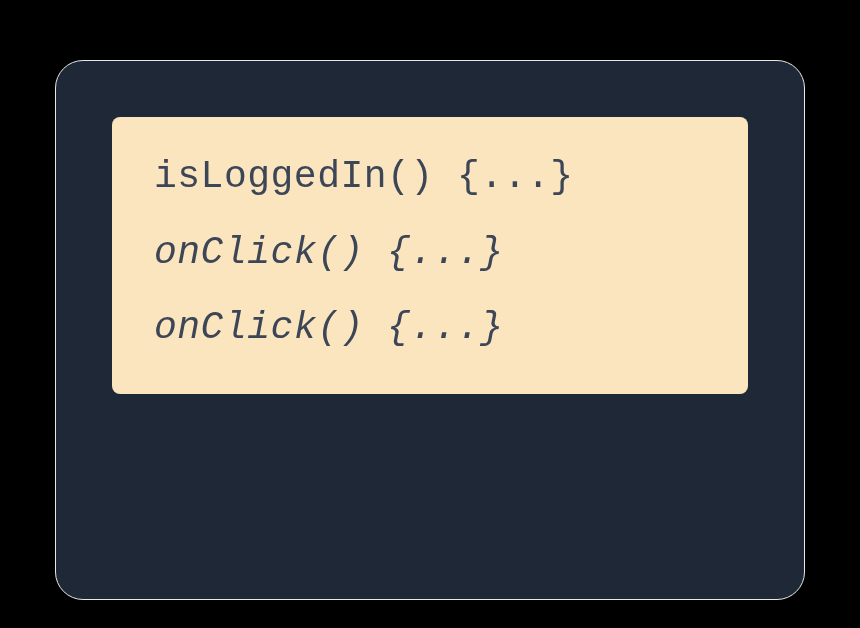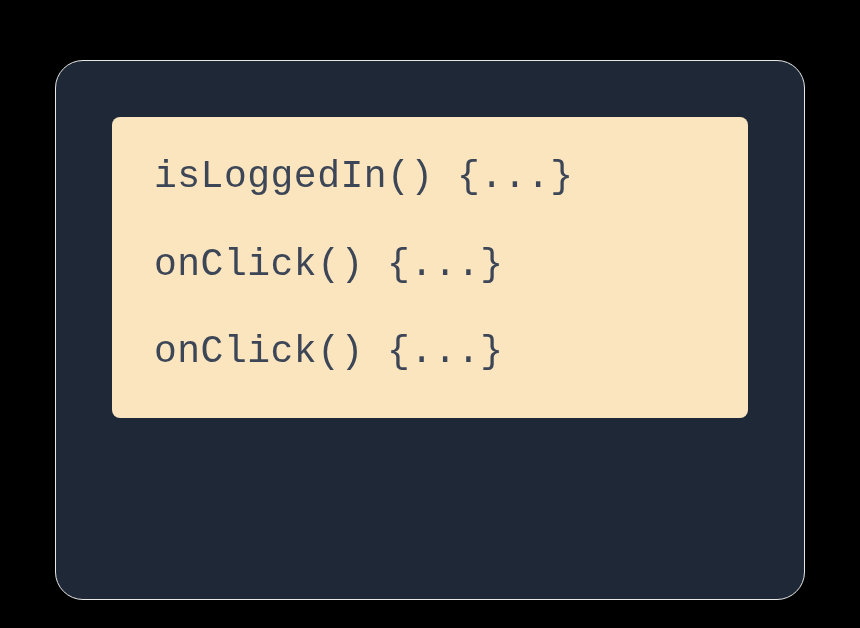--- a/index.html
+++ b/index.html
@@ -32,21 +32,22 @@
     }
     .code-line {
       font-family: "SFMono-Regular", "Menlo", "Consolas", "Liberation Mono", monospace;
       font-size: 38px;
       line-height: 1.15;
       color: #3c4656;
       letter-spacing: 0.5px;
       white-space: pre;
     }
     .code-line + .code-line {
-      margin-top: 44px;
+      margin-top: 32px;
+      font-style: italic;
     }
   </style>
 </head>
 <body>
 
 <div class="outer-panel">
   <div class="code-block">
     <div class="code-line">isLoggedIn() {...}</div>
     <div class="code-line">onClick() {...}</div>
     <div class="code-line">onClick() {...}</div>

